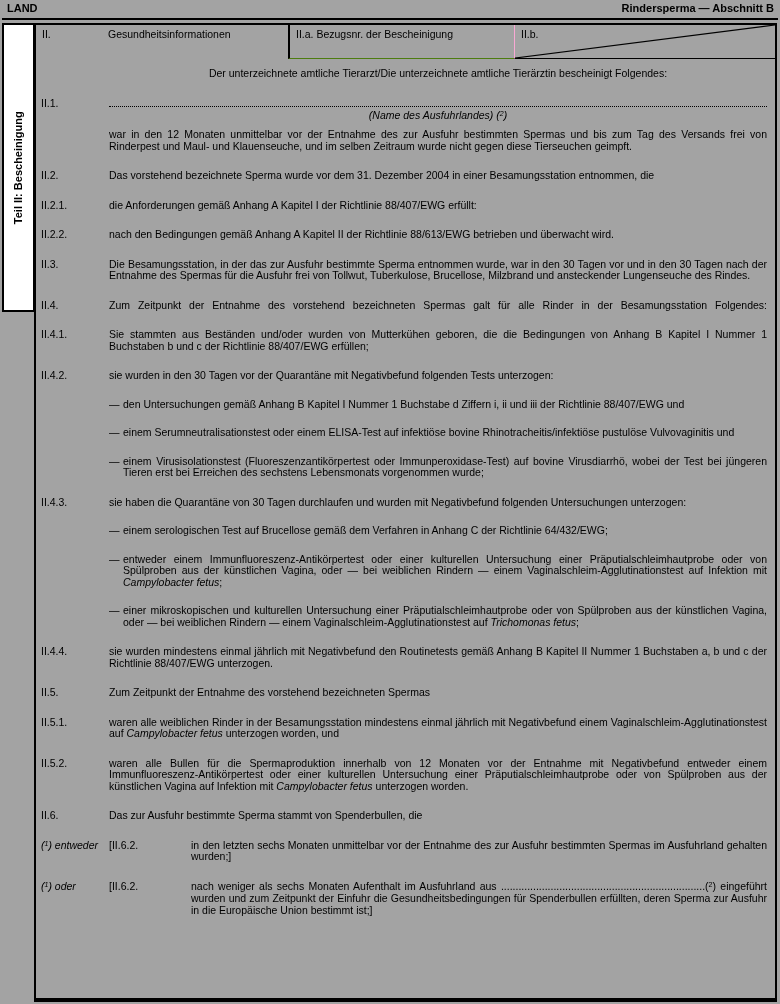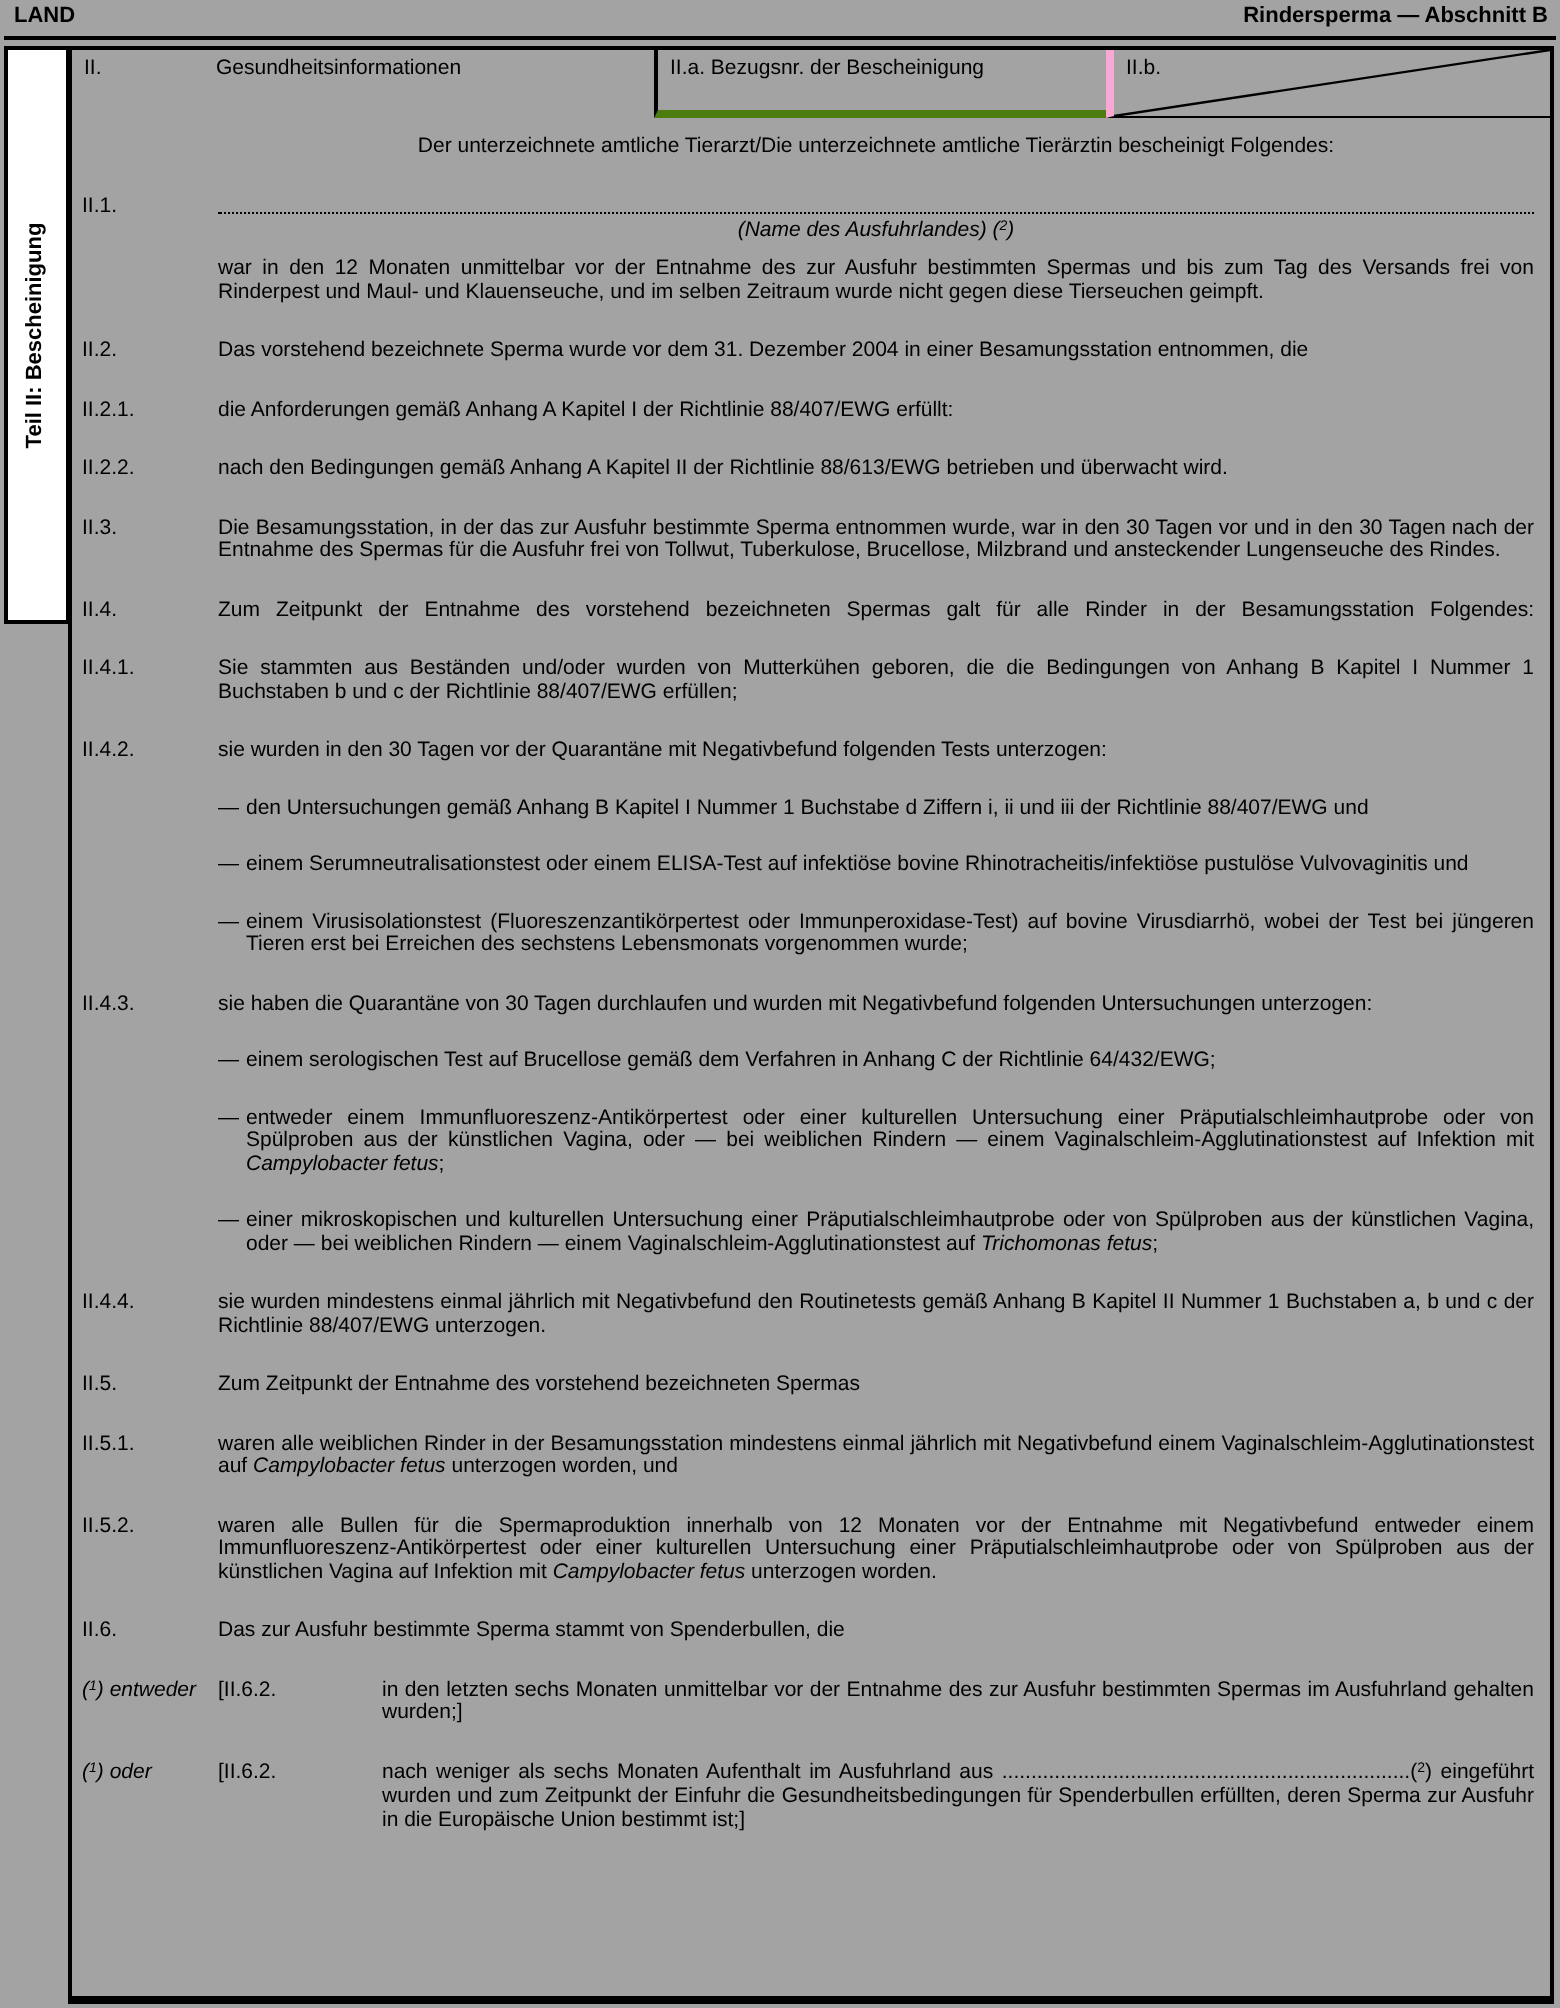--- a/index.html
+++ b/index.html
@@ -18,24 +18,24 @@
     border:2px solid #000; background:#fff; z-index:2;
     display:flex; align-items:center; justify-content:center;
   }
   .sidebar-box span { transform:rotate(-90deg); white-space:nowrap; font-weight:bold; font-size:11px; }
 
   .content-box {
     position:absolute; top:23px; left:34px; right:3px; bottom:2px;
     border:2px solid #000; border-bottom:4px solid #000;
   }
   .hdr-row { display:flex; height:34px; }
-  .hdr-cell-ii { width:291px; display:flex; padding:4px 16px 0 6px; }
+  .hdr-cell-ii { width:252px; display:flex; padding:4px 16px 0 6px; }
   .hdr-cell-ii .num { width:66px; }
-  .hdr-cell-iia { width:226px; border-left:2px solid #000; border-bottom:4px solid #4d7c0f; padding:4px 4px 0 6px; }
-  .hdr-cell-iib { flex:1; position:relative; border-left:4px solid #f9a8d4; border-bottom:1px solid #000; padding:4px 4px 12px 6px; }
+  .hdr-cell-iia { width:226px; border-left:2px solid #000; border-bottom:1px solid #4d7c0f; padding:4px 4px 0 6px; }
+  .hdr-cell-iib { flex:1; position:relative; border-left:1px solid #f9a8d4; border-bottom:1px solid #000; padding:4px 4px 12px 6px; }
   .hdr-cell-iib svg { position:absolute; inset:0; width:100%; height:100%; }
   .hdr-cell-iib .lbl { position:relative; z-index:1; }
 
   .body { padding:0 8px 0 5px; }
   .intro { margin:9px 0 0 68px;text-align:center; }
   .row { display:grid; grid-template-columns:68px 1fr; margin-top:18px; }
   .row .num { white-space:nowrap; }
   .row .txt { text-align:justify; }
   .row .txt.stretch { text-align-last:justify; }
   .dash-item { display:grid; grid-template-columns:14px 1fr; margin-top:17px; text-align:justify; }

